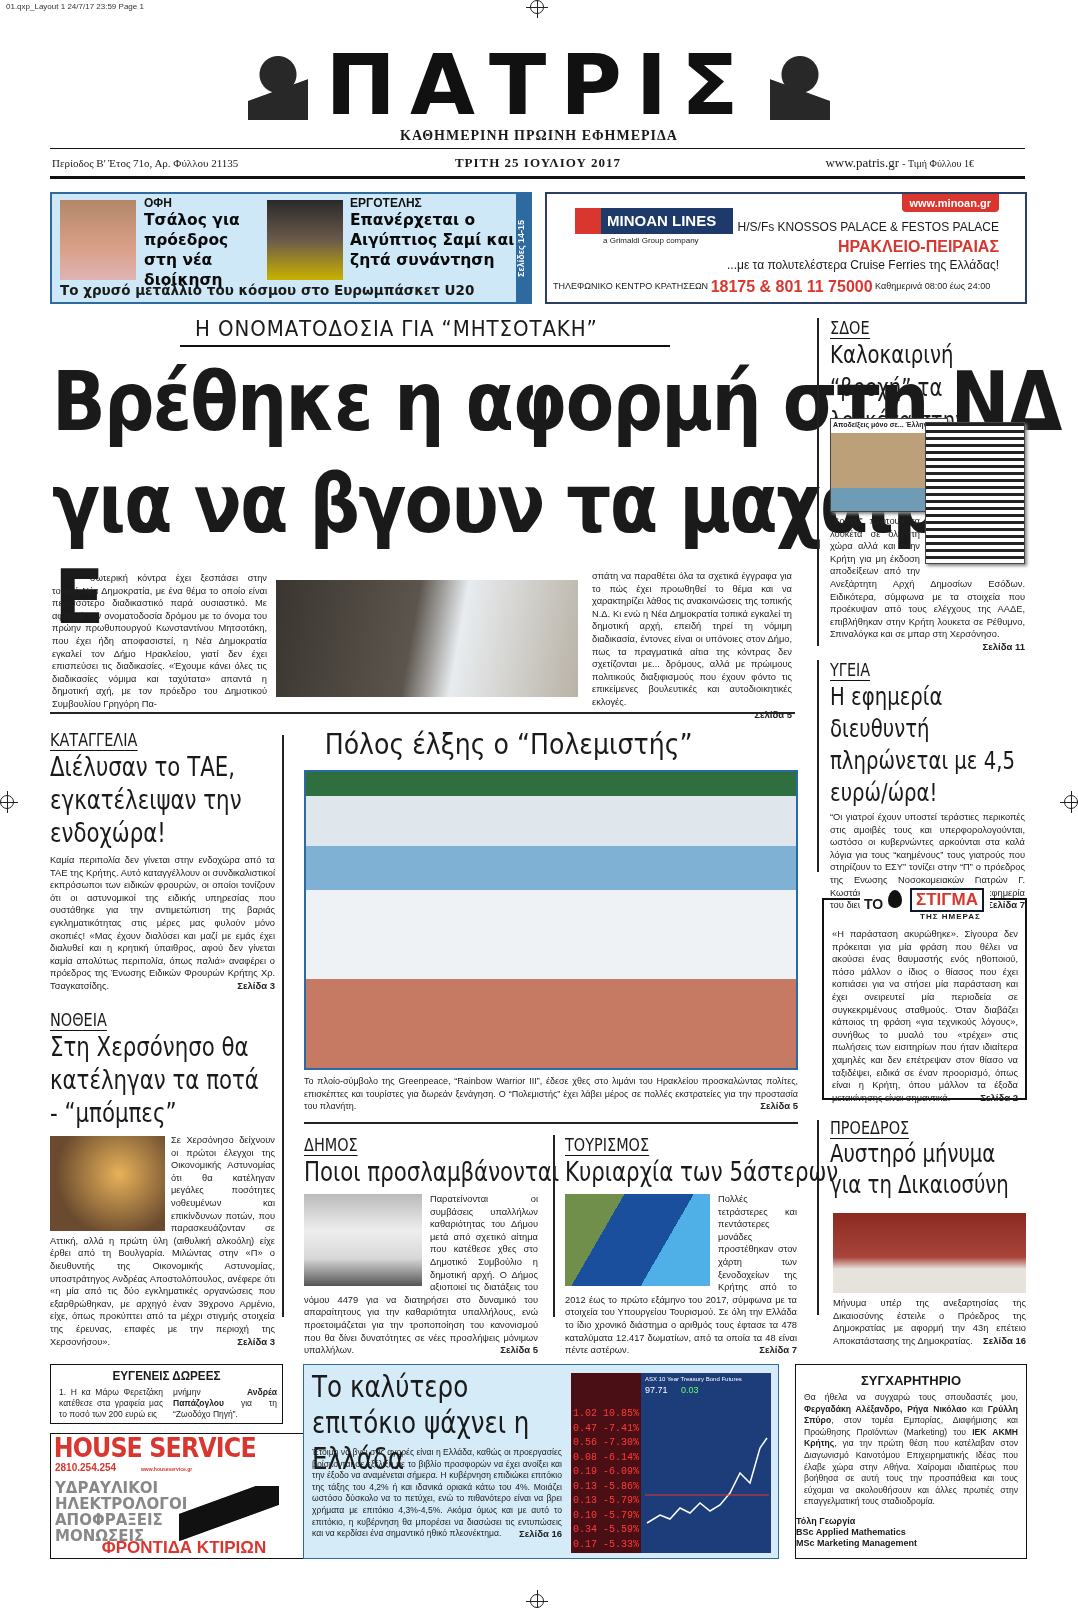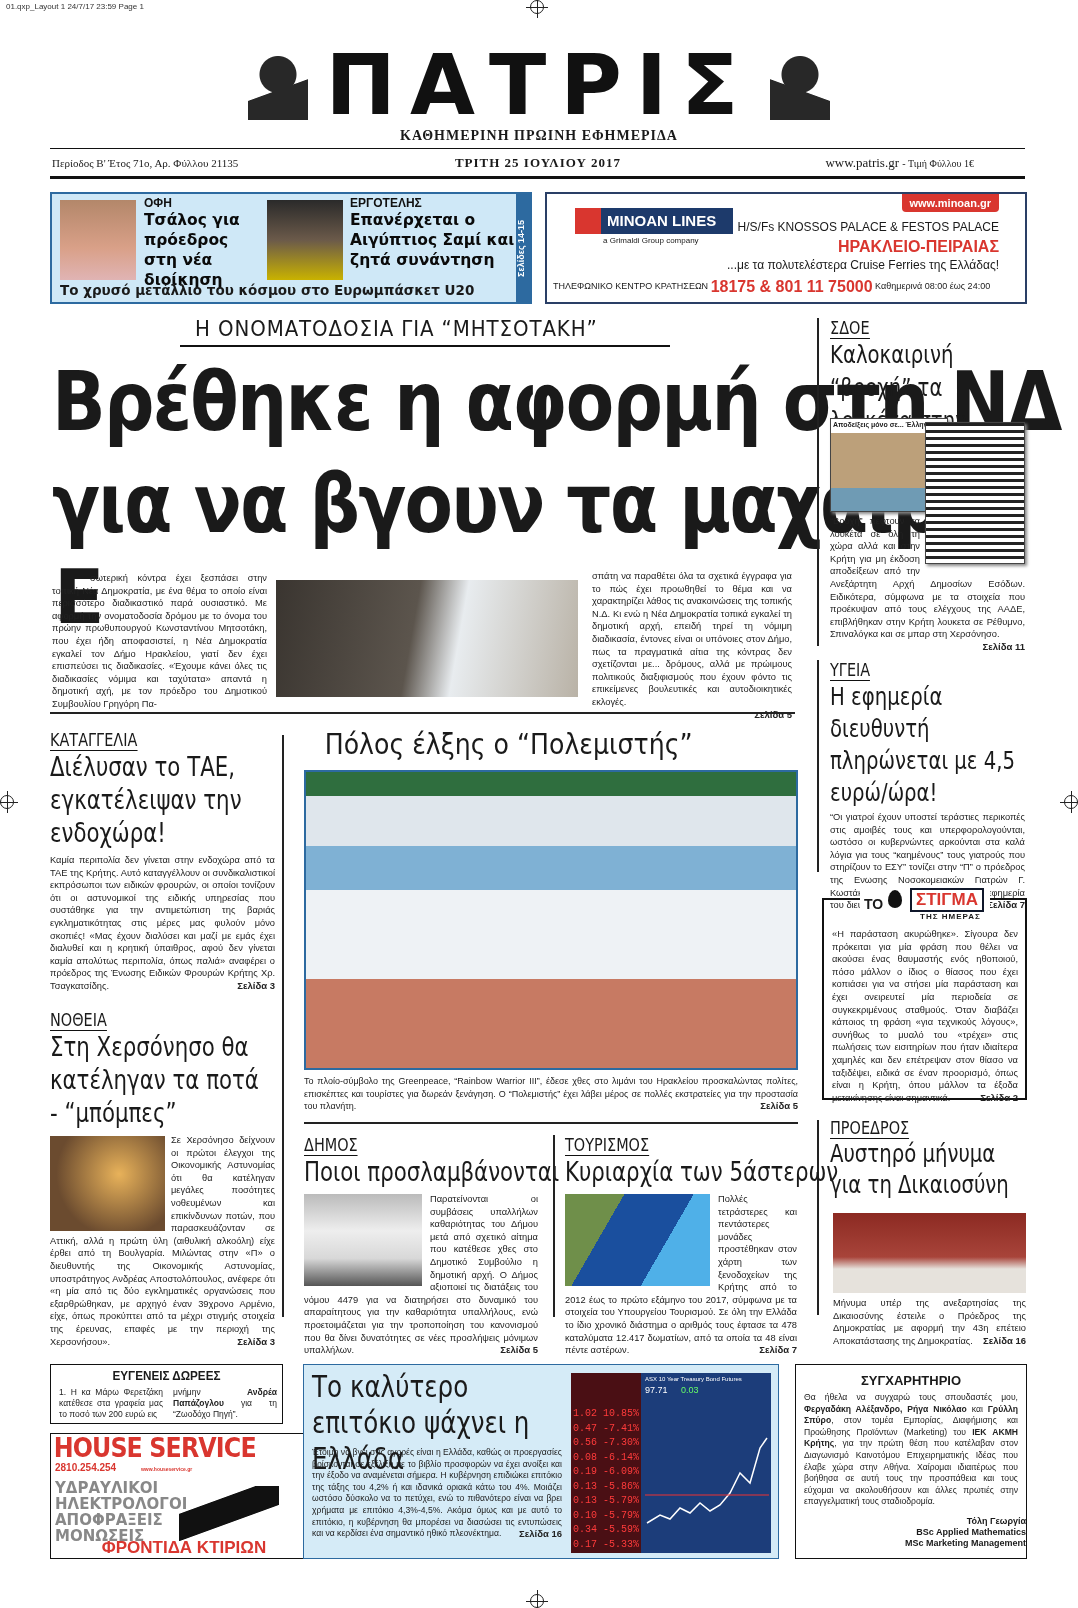--- a/index.html
+++ b/index.html
@@ -211,18 +211,18 @@
     <svg style="position:absolute;left:74px;top:60px" width="124" height="110">
         <polyline points="2,90 15,82 25,86 35,75 45,80 55,70 65,78 75,72 85,60 95,40 105,50 115,15 122,5" fill="none" stroke="#fff" stroke-width="1.5"></polyline>
         <line x1="0" y1="62" x2="124" y2="62" stroke="#e33" stroke-width="1"></line>
       </svg>
   </div>
 </div>
 
 <div class="abs box" style="left:795px;top:1364px;width:232px;height:195px">
   <div style="text-align:center;font-weight:bold;font-size:13px;margin-top:8px">ΣΥΓΧΑΡΗΤΗΡΙΟ</div>
   <div class="body" style="padding:4px 8px 0 8px;font-size:8.6px;line-height:11.6px"><span>Θα ήθελα να συγχαρώ τους σπουδαστές μου, </span><b>Φεργαδάκη Αλέξανδρο, Ρήγα Νικόλαο</b><span> και </span><b>Γρύλλη Σπύρο</b><span>, στον τομέα Εμπορίας, Διαφήμισης και Προώθησης Προϊόντων (Marketing) του </span><b>ΙΕΚ ΑΚΜΗ Κρήτης</b><span>, για την πρώτη θέση που κατέλαβαν στον Διαγωνισμό Καινοτόμου Επιχειρηματικής Ιδέας που έλαβε χώρα στην Αθήνα. Χαίρομαι ιδιαιτέρως που βοήθησα σε αυτή τους την προσπάθεια και τους εύχομαι να ακολουθήσουν και άλλες πρωτιές στην επαγγελματική τους σταδιοδρομία.</span></div>
-  <div style="text-align:right;font-weight:bold;font-size:9px;margin-top:8px;line-height:11px">
+  <div style="text-align:left;font-weight:bold;font-size:9px;margin-top:8px;line-height:11px">
     <div>Τόλη Γεωργία</div>
     <div>BSc Applied Mathematics</div>
     <div>MSc Marketing Management</div>
   </div>
 </div>
 
 </body></html>

